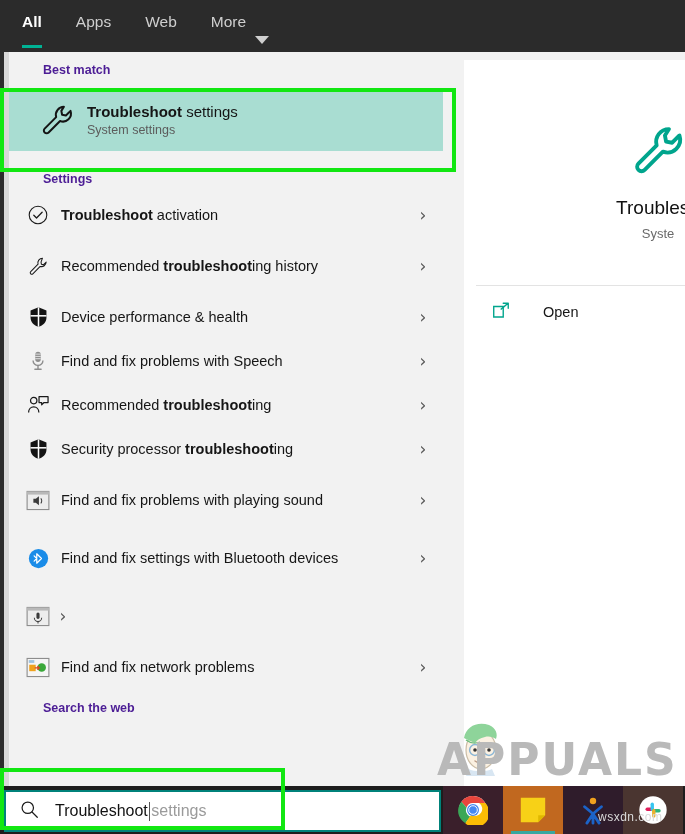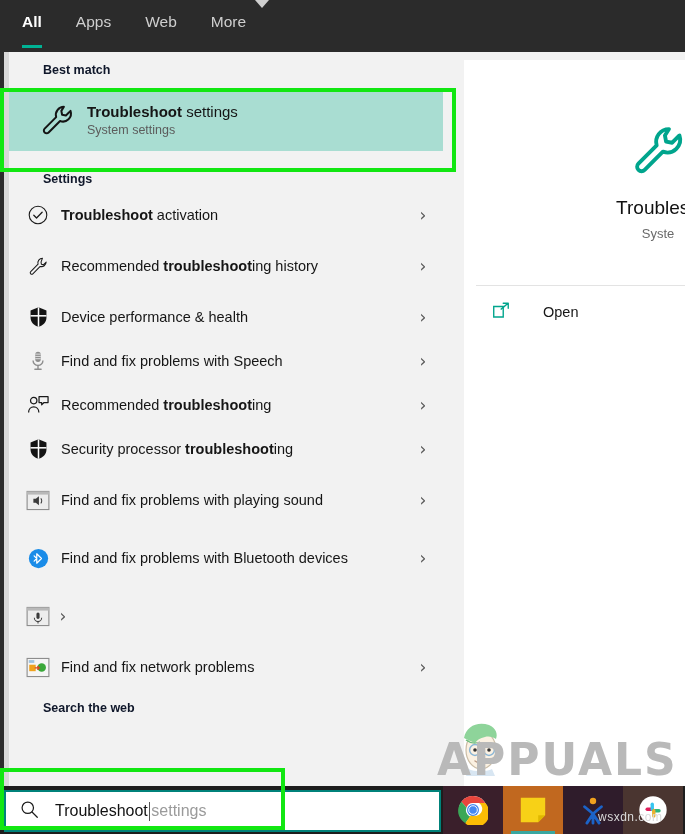--- a/index.html
+++ b/index.html
@@ -46,39 +46,39 @@
     white-space: nowrap;
     cursor: default;
   }
   .nav-item.active { color: #ffffff; font-weight: bold; }
   .nav-item.active .underline {
     position: absolute;
     left: 0; bottom: -4px;
     width: 100%; height: 3px;
     background: #00b294;
   }
-  .nav-more { display: flex; align-items: flex-start; gap: 9px; }
+  .nav-more { display: flex; align-items: flex-end; gap: 9px; }
   .caret-down {
     width: 0; height: 0;
     border-left: 7px solid transparent;
     border-right: 7px solid transparent;
     border-top: 8px solid #cfcfcf;
   }
 
   
   .left-pane {
     position: absolute;
     left: 9px; top: 52px;
     width: 434px; height: 734px;
     background: #f2f2f2;
   }
   .section-head {
     font-size: 12.5px;
     font-weight: bold;
-    color: #0f172a;
+    color: #4c1d95;
     padding: 11px 0 7px 34px;
   }
 
   
   .bestmatch-tile {
     position: absolute;
     left: 0px; top: 37px;
     width: 434px; height: 62px;
     background: #a9ddd2;
     display: flex; align-items: center;
@@ -363,21 +363,21 @@
         <div class="chev">›</div>
       </div>
 
       <div class="row" style="min-height:58px;">
         <div class="row-icon">
           <svg width="21" height="21" viewBox="0 0 24 24">
             <circle cx="12" cy="12" r="11" fill="#1a8ce8"></circle>
             <path d="M10 6.6 15.4 12 10 17.4V6.6l5.4 5.4M10 12 7 9m3 3-3 3" fill="none" stroke="#fff" stroke-width="1.4" stroke-linejoin="round" stroke-linecap="round"></path>
           </svg>
         </div>
-        <div class="row-label"><span>Find and fix problems with Bluetooth devices</span><b></b><span></span></div>
+        <div class="row-label"><span>Find and fix settings with Bluetooth devices</span><b></b><span></span></div>
         <div class="chev">›</div>
       </div>
 
       <div class="row" style="min-height:58px;">
         <div class="row-icon">
           <svg width="24" height="21" viewBox="0 0 26 22">
             <rect x="1.2" y="1.2" width="23.6" height="19.6" fill="#ededed" stroke="#8d8d8d" stroke-width="1.2"></rect>
             <rect x="1.2" y="1.2" width="23.6" height="3.4" fill="#b9b9b9"></rect>
             <rect x="11.3" y="6.6" width="3.4" height="7" rx="1.7" fill="#3b3b3b"></rect>
             <path d="M9 12.4a4 4 0 0 0 8 0" fill="none" stroke="#3b3b3b" stroke-width="1.1"></path>

